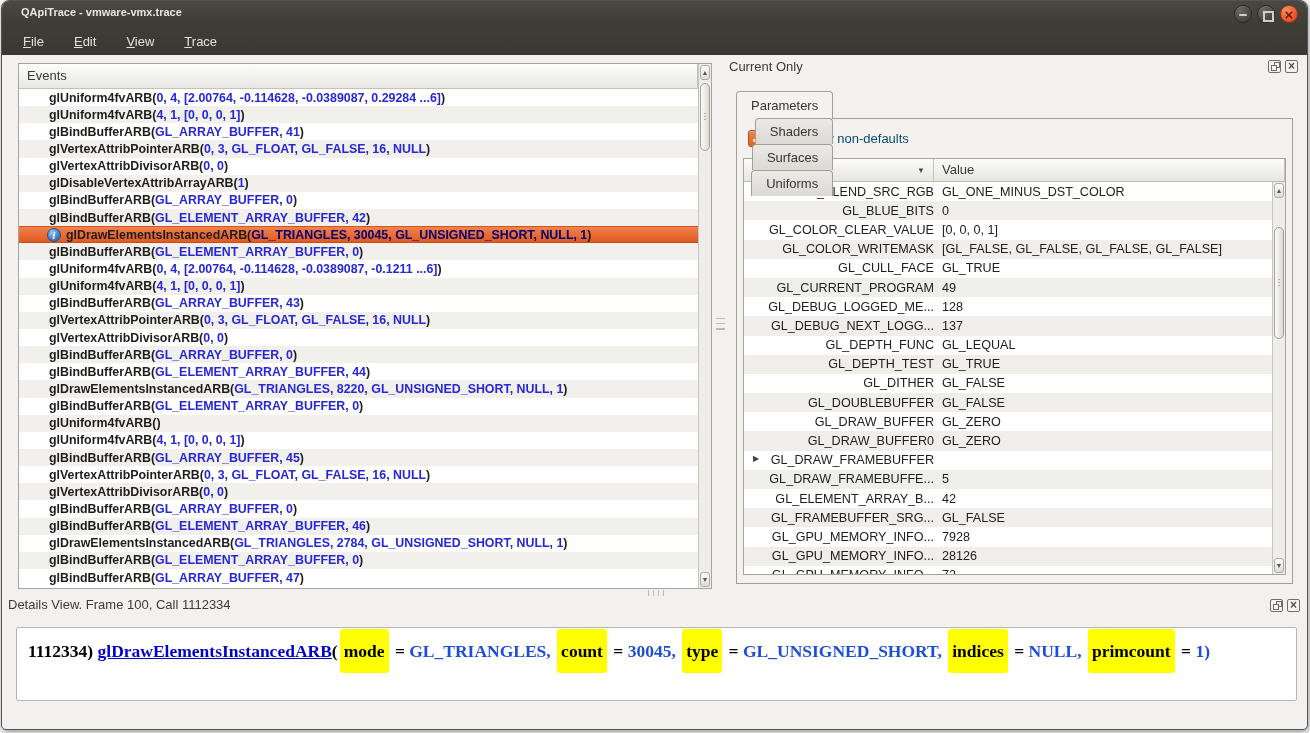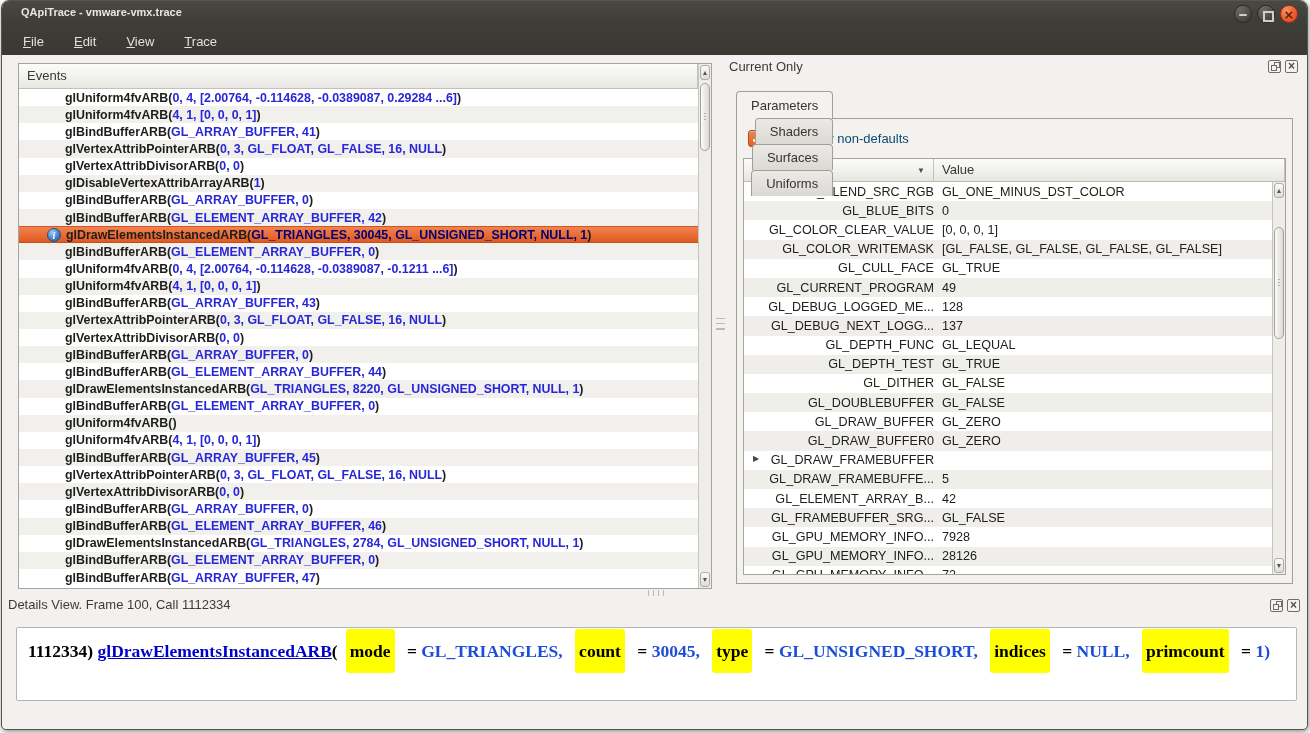--- a/index.html
+++ b/index.html
@@ -27,21 +27,21 @@
   .menu-item { padding:0 15px; line-height:25px; font-size:13px; color:#e4e0d7; }
   .menu-item .u { text-decoration:underline; }
 
   
   .events-panel { position:absolute; left:16px; top:62px; width:694px; height:526px;
                   background:#ffffff; border:1px solid #a6a49e; }
   .ev-header { position:absolute; left:0; top:0; right:13px; height:25px;
                background:linear-gradient(#fcfcfb,#e9e7e3); border-bottom:1px solid #c3c1bb;
                border-right:1px solid #c3c1bb; font-size:13px; color:#3a3934; line-height:24px; padding-left:8px; }
   .ev-rows { position:absolute; left:0; top:25px; right:13px; bottom:0; overflow:hidden; }
-  .ev-row { height:17.15px; display:flex; align-items:center; padding-left:46px;
+  .ev-row { height:17.15px; display:flex; align-items:center; padding-left:30px;
             font-size:12.4px; font-weight:bold; white-space:nowrap; }
   .ev-row:nth-child(even) { background:#f1f0ed; }
   .ev-row .fn, .ev-row .par { color:#1d1d1c; }
   .ev-row .args { color:#2727d8; }
   .ev-row.sel { background:linear-gradient(#f1824f,#e05a21); border-top:1px solid #d2551f;
                 border-bottom:1px solid #c54d18; padding-left:28px; }
   .ev-row.sel .args { color:#000074; }
   .ev-icon { width:14px; height:14px; border-radius:50%; margin-right:5px; flex:none;
              background:radial-gradient(circle at 35% 28%, #9ccaf2, #3f7cc5 60%, #2b5c9e);
              border:1px solid #24507e; color:#fff; text-align:center;
@@ -101,21 +101,21 @@
   .st-value { padding-left:8px; overflow:hidden; }
 
   
   .details-title { position:absolute; left:6px; top:596px; font-size:13px; color:#3c3b36; }
   .details-box { position:absolute; left:14px; top:626px; width:1281px; height:74px;
                  background:#ffffff; border:1px solid #b7b5af; border-radius:2px; }
   .detail-line { padding:13px 0 0 11px; font-family:"Liberation Serif", serif; font-weight:bold;
                  font-size:17.5px; white-space:nowrap; color:#000; }
   .detail-line .link { color:#0000cc; text-decoration:underline; }
   .detail-line .value { color:#1d4ed8; }
-  .detail-line .param { background:#ffff00; padding:12px 4px; border-radius:3px; margin:0 8px; color:#000; }
+  .detail-line .param { background:#ffff00; padding:12px 4px; border-radius:3px; margin:0 2px; color:#000; }
 </style>
 </head>
 <body>
 
 <div class="window">
 
   <div class="tophdr">
     <div class="title-text">QApiTrace - vmware-vmx.trace</div>
     <div class="winbtns">
       <div class="wb wb-min"></div>

